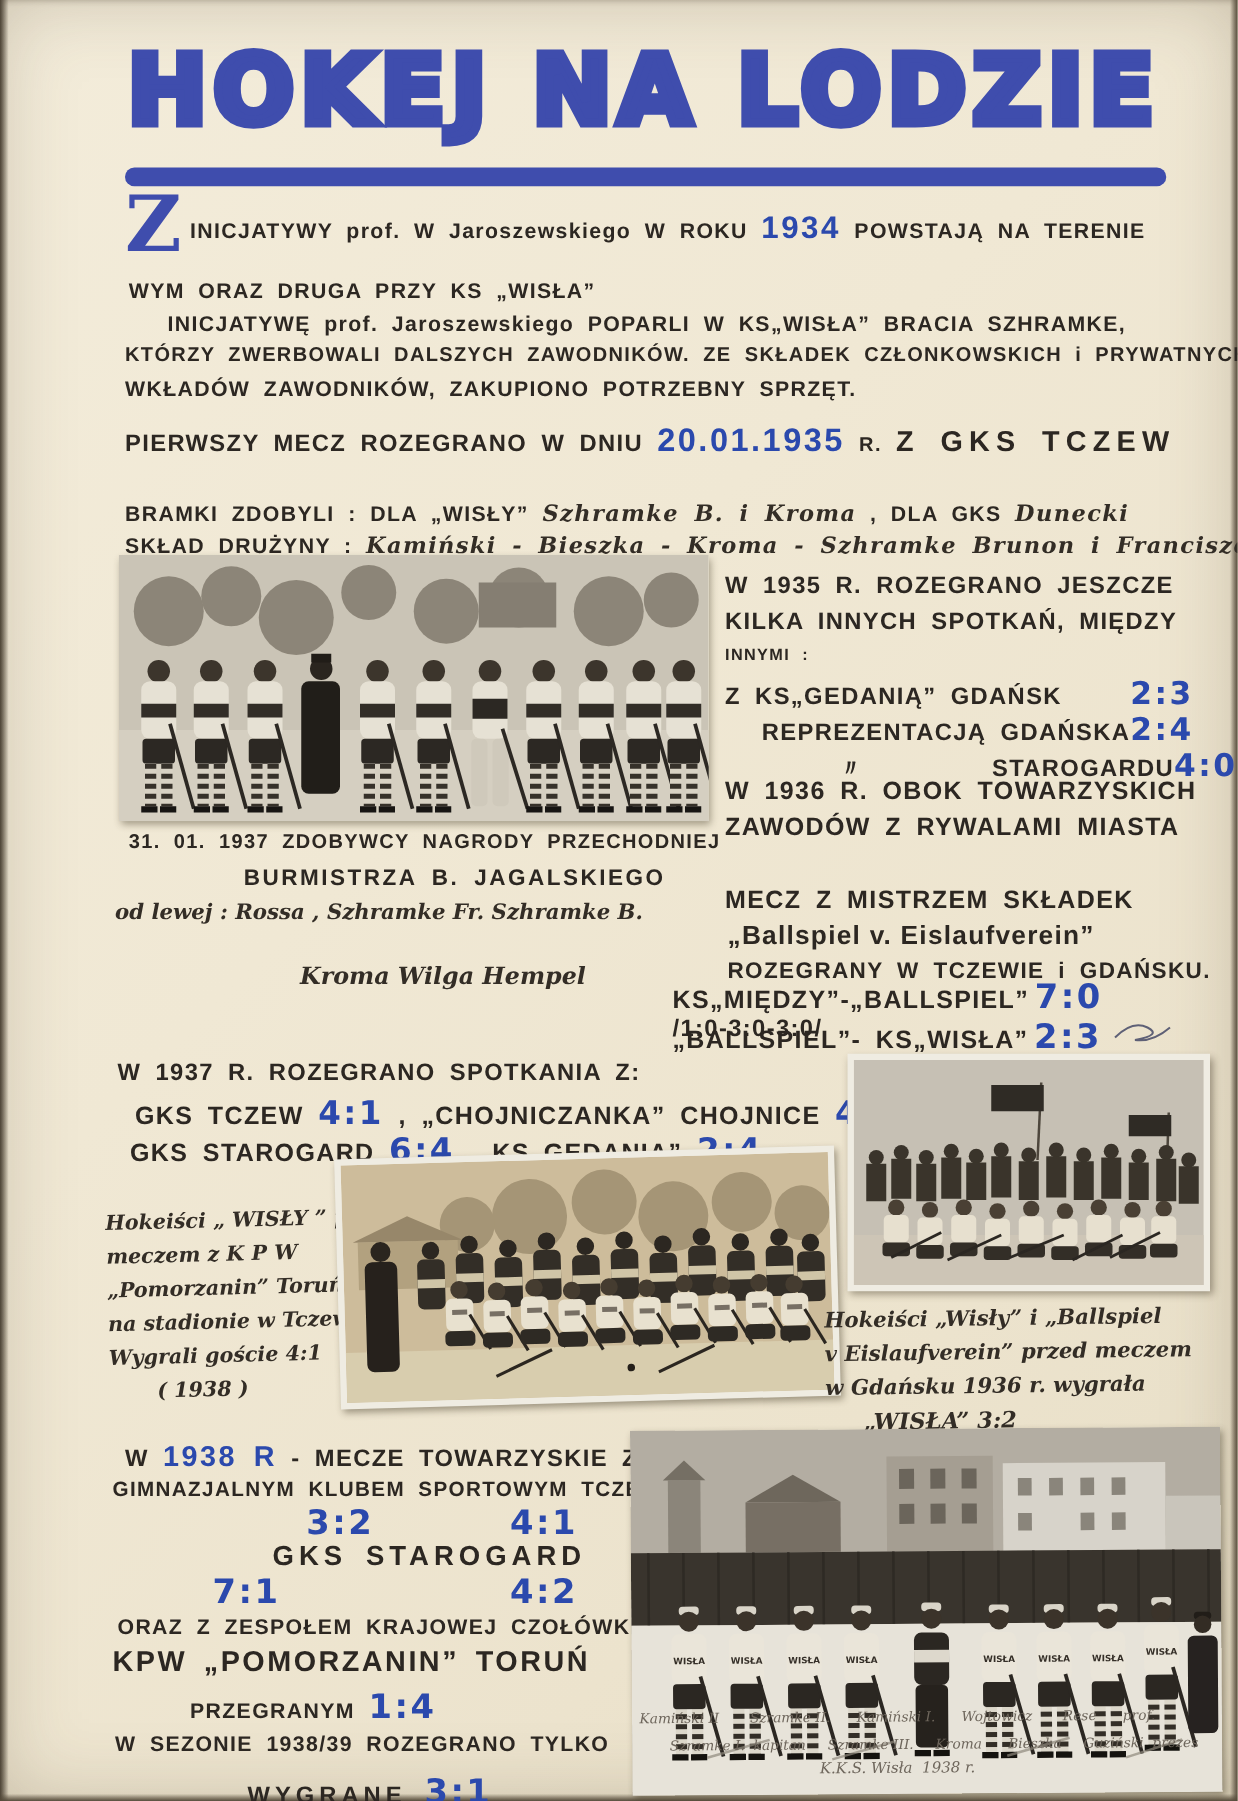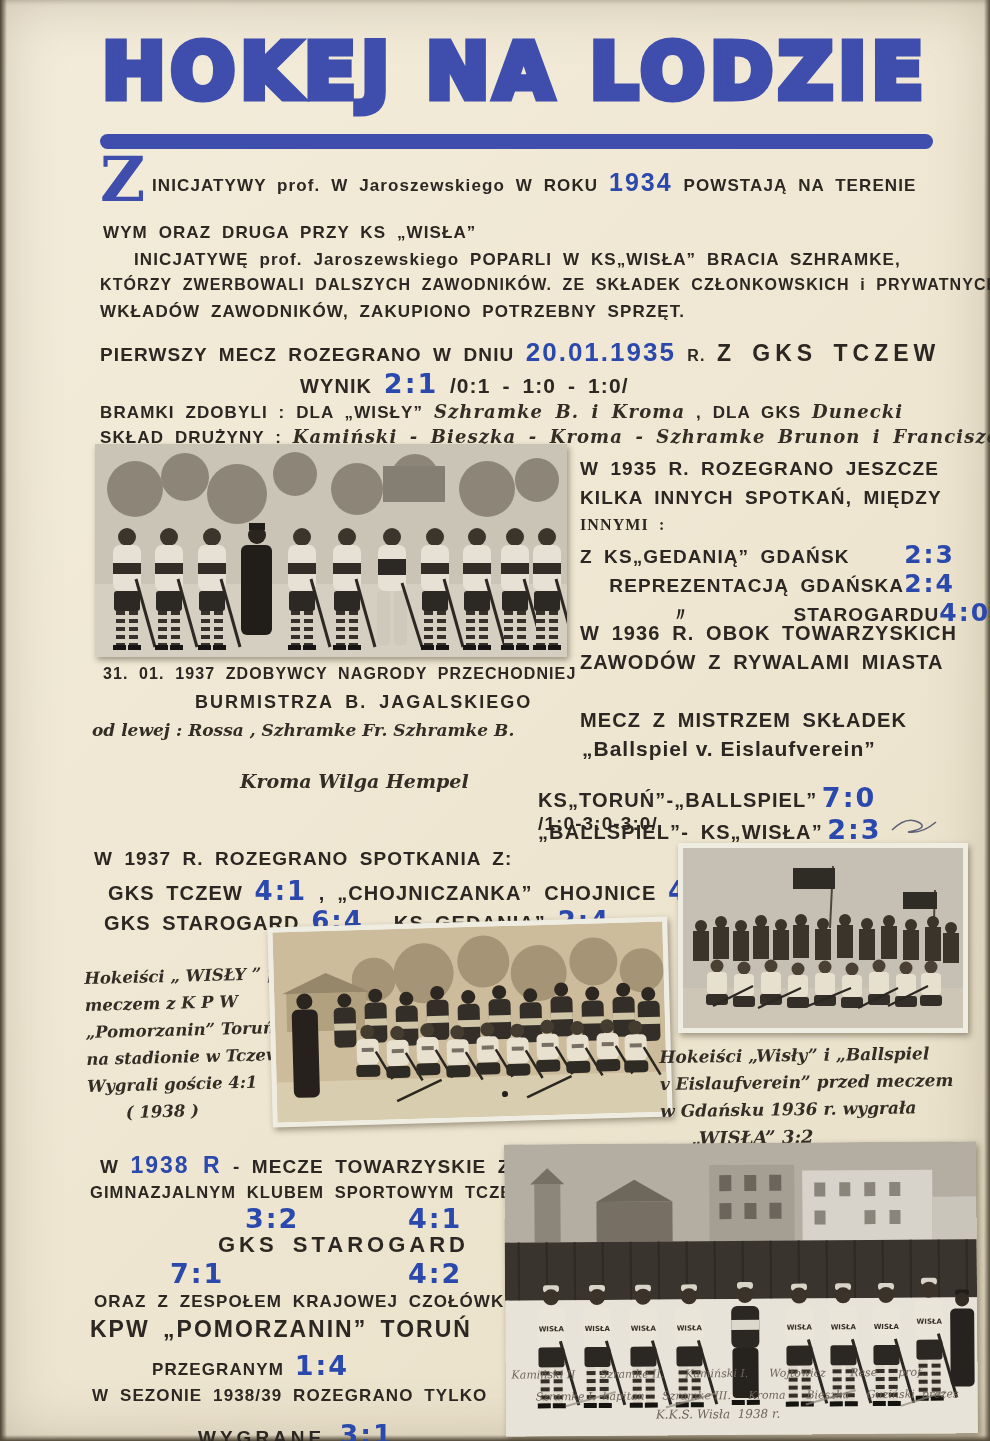--- a/index.html
+++ b/index.html
@@ -48,25 +48,20 @@
 
   <div class="abs hw" style="left:100px;top:250px;font-size:17px;margin-left:34px;">INICJATYWĘ prof. Jaroszewskiego POPARLI W KS„WISŁA” BRACIA SZHRAMKE,</div>
   <div class="abs hw" style="left:100px;top:276px;font-size:16px;">KTÓRZY ZWERBOWALI DALSZYCH ZAWODNIKÓW. ZE SKŁADEK CZŁONKOWSKICH i PRYWATNYCH</div>
   <div class="abs hw" style="left:100px;top:302px;font-size:17px;">WKŁADÓW ZAWODNIKÓW, ZAKUPIONO POTRZEBNY SPRZĘT.</div>
 
   <div class="abs hw" style="left:100px;top:337px;font-size:19px;">
     <span>PIERWSZY MECZ ROZEGRANO W DNIU</span>
     <span class="blue" style="font-size:26px;letter-spacing:2px;">20.01.1935</span>
     <span style="font-size:16px;">R.</span>
     <span style="font-size:23px;letter-spacing:5px;font-weight:600;">Z GKS TCZEW</span>
-  </div>
-  <div class="abs hw" style="left:300px;top:368px;font-size:20px;">
-    <span>WYNIK</span>
-    <span class="score" style="font-size:27px;">2:1</span>
-    <span style="font-weight:600;font-size:21px;">/0:1  -  1:0  -  1:0/</span>
   </div>
   <div class="abs hw" style="left:100px;top:401px;font-size:17px;">
     <span>BRAMKI ZDOBYLI :  DLA „WISŁY”</span>
     <span class="script" style="font-size:18px;">Szhramke B. i Kroma</span>
     <span>, DLA GKS</span>
     <span class="script" style="font-size:18px;">Dunecki</span>
   </div>
   <div class="abs hw" style="left:100px;top:426px;font-size:17px;">
     <span>SKŁAD DRUŻYNY :</span>
     <span class="script" style="font-size:18px;">Kamiński - Bieszka - Kroma - Szhramke Brunon i Franciszek.</span>
@@ -132,43 +127,44 @@
   <div class="abs hw" style="left:103px;top:665px;font-size:16px;">31. 01. 1937  ZDOBYWCY NAGRODY PRZECHODNIEJ</div>
   <div class="abs hw" style="left:195px;top:692px;font-size:18px;letter-spacing:2px;">BURMISTRZA  B.  JAGALSKIEGO</div>
   <div class="abs script" style="left:92px;top:720px;font-size:17px;">
     <span>od lewej :</span>
     <span>Rossa , Szhramke Fr.  Szhramke B.</span>
   </div>
   <div class="abs script" style="left:240px;top:770px;font-size:19px;">Kroma  Wilga  Hempel</div>
 
   <div class="abs hw" style="left:580px;top:458px;font-size:19px;">W  1935 R.  ROZEGRANO  JESZCZE</div>
   <div class="abs hw" style="left:580px;top:487px;font-size:19px;">KILKA  INNYCH SPOTKAŃ, MIĘDZY</div>
-  <div class="abs hw" style="left:580px;top:516px;font-size:16px;font-family:Liberation Serif, serif;">INNYMI :</div>
+  <div class="abs hw" style="left:580px;top:516px;font-size:13px;">INNYMI :</div>
   <div class="abs" style="left:580px;top:540px;width:375px;">
     <div style="display:flex;justify-content:space-between;align-items:baseline;height:29px;">
       <span class="hw" style="font-size:19px;white-space:pre;">Z KS„GEDANIĄ” GDAŃSK</span>
       <span class="score" style="font-size:25px;">2:3</span>
     </div>
     <div style="display:flex;justify-content:flex-end;align-items:baseline;height:29px;">
       <span class="hw" style="font-size:19px;white-space:pre;">  REPREZENTACJĄ GDAŃSKA</span>
       <span class="score" style="font-size:25px;">2:4</span>
     </div>
     <div style="display:flex;justify-content:space-between;align-items:baseline;height:29px;">
       <span class="hw" style="font-size:19px;white-space:pre;">        〃         STAROGARDU</span>
       <span class="score" style="font-size:25px;">4:0</span>
     </div>
   </div>
 
   <div class="abs hw" style="left:580px;top:622px;font-size:20px;">W  1936 R.  OBOK  TOWARZYSKICH</div>
   <div class="abs hw" style="left:580px;top:651px;font-size:20px;">ZAWODÓW  Z  RYWALAMI  MIASTA</div>
   <div class="abs hw" style="left:580px;top:709px;font-size:20px;">MECZ  Z  MISTRZEM  SKŁADEK</div>
   <div class="abs" style="left:582px;top:737px;font-size:21px;font-weight:600;letter-spacing:1px;font-family:'Liberation Sans',sans-serif;">„Ballspiel v. Eislaufverein”</div>
+  <div class="abs hw" style="left:582px;top:766px;font-size:18px;">ROZEGRANY  W  TCZEWIE i GDAŃSKU.</div>
 
   <div class="abs" style="left:538px;top:782px;">
-    <span class="hw" style="font-size:20px;">KS„TORUŃ”-„BALLSPIEL”</span>
+    <span class="hw" style="font-size:20px;">KS„MIĘDZY”-„BALLSPIEL”</span>
     <span class="score" style="font-size:27px;">7:0</span>
     <span class="hw" style="font-size:19px;font-weight:600;">/1:0-3:0-3:0/</span>
   </div>
   <div class="abs" style="left:538px;top:814px;">
     <span class="hw" style="font-size:20px;">„BALLSPIEL”- KS„WISŁA”</span>
     <span class="score" style="font-size:27px;">2:3</span>
   </div>
   <svg class="abs" style="left:888px;top:808px;" width="60" height="30" viewBox="0 0 60 30">
     <path d="M4,22 q14,-14 26,-8 t-10,10 q14,2 28,-10" fill="none" stroke="#5e6076" stroke-width="1.6"></path>
   </svg>

